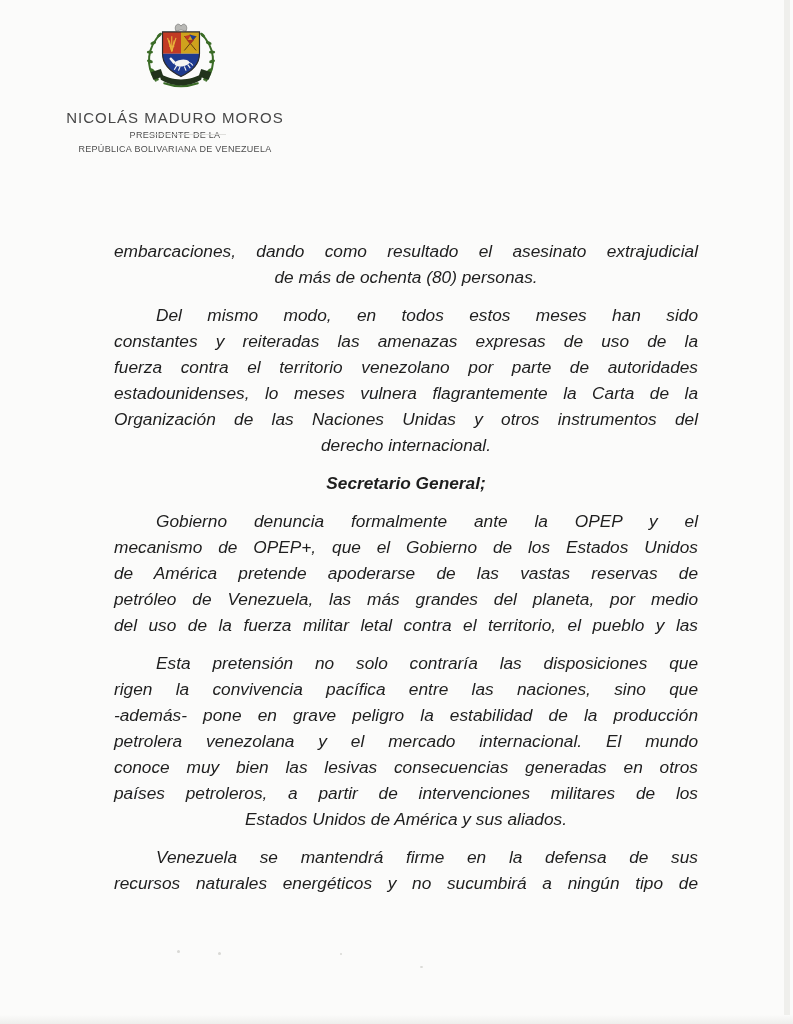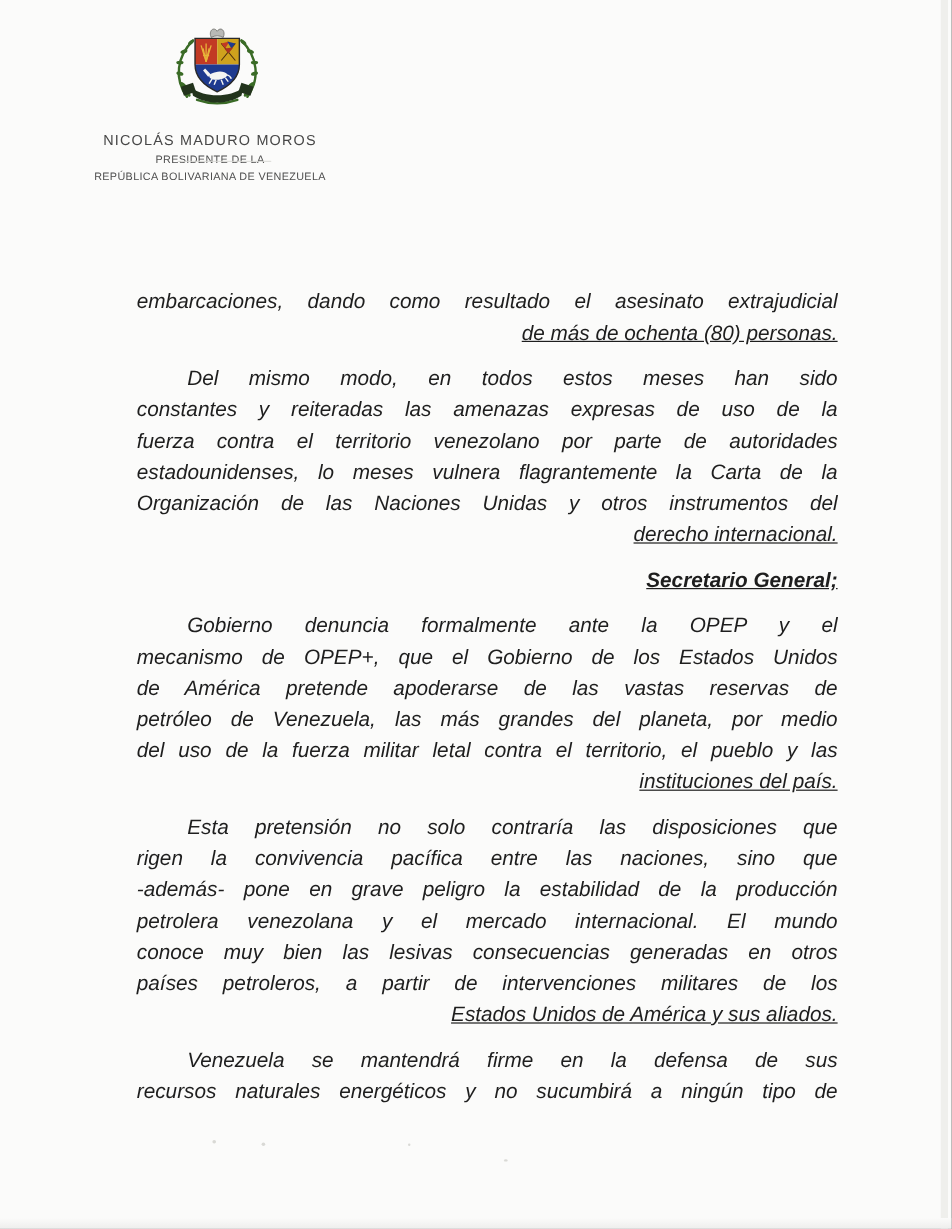--- a/index.html
+++ b/index.html
@@ -26,21 +26,21 @@
   }
   .arms-wrap {
     display: inline-block;
     width: 84px;
     height: 76px;
     filter: blur(0.3px);
     margin-left: 12px; 
   }
   .lh-name {
     margin-top: 9px;
-    font-size: 12px;
+    font-size: 15px;
     letter-spacing: 1px;
     color: #474747;
   }
   .lh-sub {
     margin-top: 4px;
     font-size: 9px;
     letter-spacing: 0.3px;
     color: #4e4e4e;
   }
   .lh-underline-artifact {
@@ -62,21 +62,21 @@
     font-style: italic;
     font-size: 17.3px;
     line-height: 26px;
     color: #1e1e1e;
   }
   .para { margin: 0 0 12px 0; }
   .para:last-child { margin-bottom: 0; }
   .ln { display: block; }
   .j { text-align: justify; text-align-last: justify; }
   .ind { padding-left: 42px; }
-  .last { text-align: right; text-decoration: underline; }
+  .last { text-align: center; }
   .heading { font-weight: bold; }
 
   
   .speck {
     position: absolute;
     border-radius: 50%;
     background: #c6c6c2;
     opacity: 0.65;
   }
   .edge-right {
@@ -190,21 +190,20 @@
     <p class="para heading">
       <span class="ln last">Secretario General;</span>
     </p>
 
     <p class="para">
       <span class="ln j ind">Gobierno denuncia formalmente ante la OPEP y el</span>
       <span class="ln j">mecanismo de OPEP+, que el Gobierno de los Estados Unidos</span>
       <span class="ln j">de América pretende apoderarse de las vastas reservas de</span>
       <span class="ln j">petróleo de Venezuela, las más grandes del planeta, por medio</span>
       <span class="ln j">del uso de la fuerza militar letal contra el territorio, el pueblo y las</span>
-      <span class="ln last">instituciones del país.</span>
     </p>
 
     <p class="para">
       <span class="ln j ind">Esta pretensión no solo contraría las disposiciones que</span>
       <span class="ln j">rigen la convivencia pacífica entre las naciones, sino que</span>
       <span class="ln j">-además- pone en grave peligro la estabilidad de la producción</span>
       <span class="ln j">petrolera venezolana y el mercado internacional. El mundo</span>
       <span class="ln j">conoce muy bien las lesivas consecuencias generadas en otros</span>
       <span class="ln j">países petroleros, a partir de intervenciones militares de los</span>
       <span class="ln last">Estados Unidos de América y sus aliados.</span>

